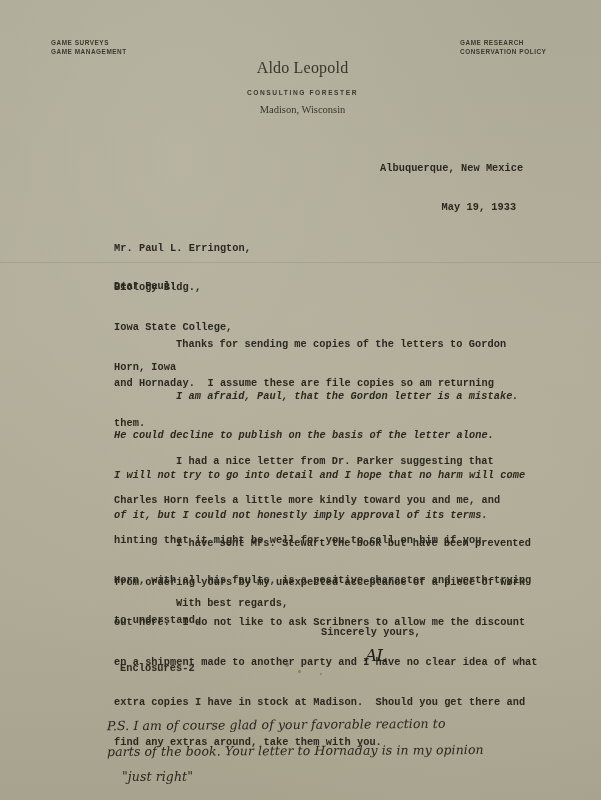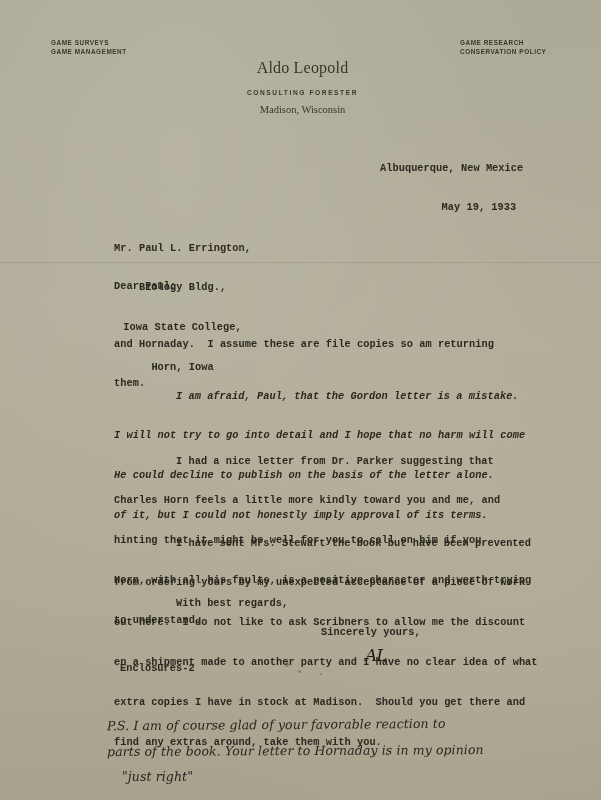--- a/index.html
+++ b/index.html
@@ -76,21 +76,21 @@
       font-family: "Liberation Mono", monospace;
       font-size: 10.3px;
       line-height: 13.3px;
       color: #2c2820;
       font-weight: bold;
       white-space: pre;
       letter-spacing: 0.05px;
     }
     .dateline { left: 380px; top: 135px; text-align: right; }
     .dateline div { white-space: pre; }
-    .address { left: 114px; top: 215px; text-align: center; }
+    .address { left: 114px; top: 215px; }
     .salutation { left: 114px; top: 280px; }
     .para { left: 114px; }
     .p1 { top: 311px; }
     .p2 { top: 363px; font-style: italic; }
     .p3 { top: 428px; }
     .p4 { top: 510px; }
     .closing { left: 176px; top: 597px; }
     .sincerely { left: 321px; top: 626px; }
     .enclosures { left: 112px; top: 662px; padding-left: 8px; }
     .indent { display: inline-block; width: 62px; }
@@ -148,28 +148,29 @@
   <div class="typed address">
     <div>Mr. Paul L. Errington,</div>
     <div>Biology Bldg.,</div>
     <div>Iowa State College,</div>
     <div>Horn, Iowa</div>
   </div>
 
   <div class="typed salutation">Dear Paul:</div>
 
   <div class="typed para p1">
+    <div><span class="indent"></span><span>Thanks for sending me copies of the letters to Gordon</span></div>
     <div>and Hornaday.  I assume these are file copies so am returning</div>
     <div>them.</div>
   </div>
 
   <div class="typed para p2">
     <div><span class="indent"></span><span>I am afraid, Paul, that the Gordon letter is a mistake.</span></div>
+    <div>He could decline to publish on the basis of the letter alone.</div>
     <div>I will not try to go into detail and I hope that no harm will come</div>
-    <div>He could decline to publish on the basis of the letter alone.</div>
     <div>of it, but I could not honestly imply approval of its terms.</div>
   </div>
 
   <div class="typed para p3">
     <div><span class="indent"></span><span>I had a nice letter from Dr. Parker suggesting that</span></div>
     <div>Charles Horn feels a little more kindly toward you and me, and</div>
     <div>hinting that it might be well for you to call on him if you</div>
     <div>Horn, with all his faults, is a positive character and werth trying</div>
     <div>to understand.</div>
   </div>

